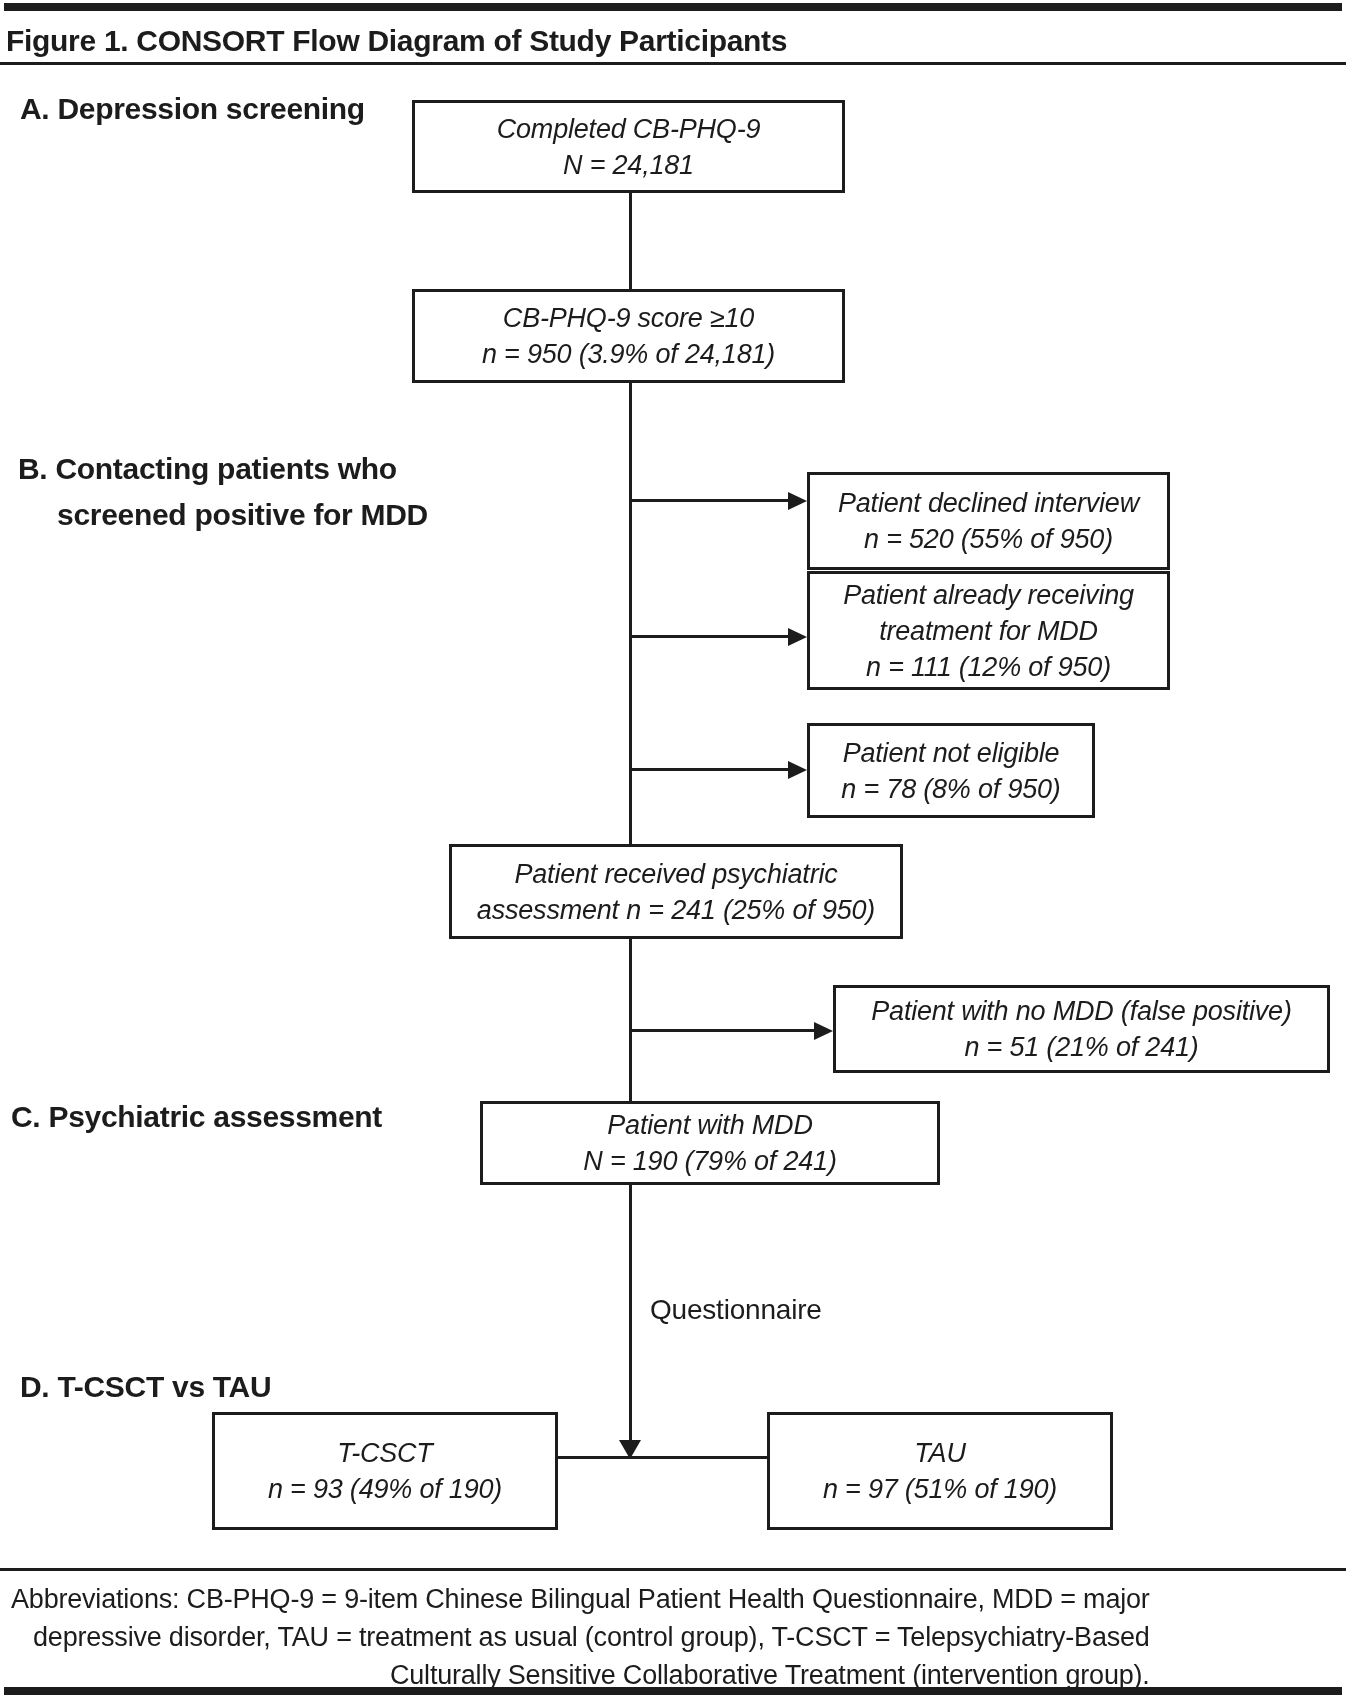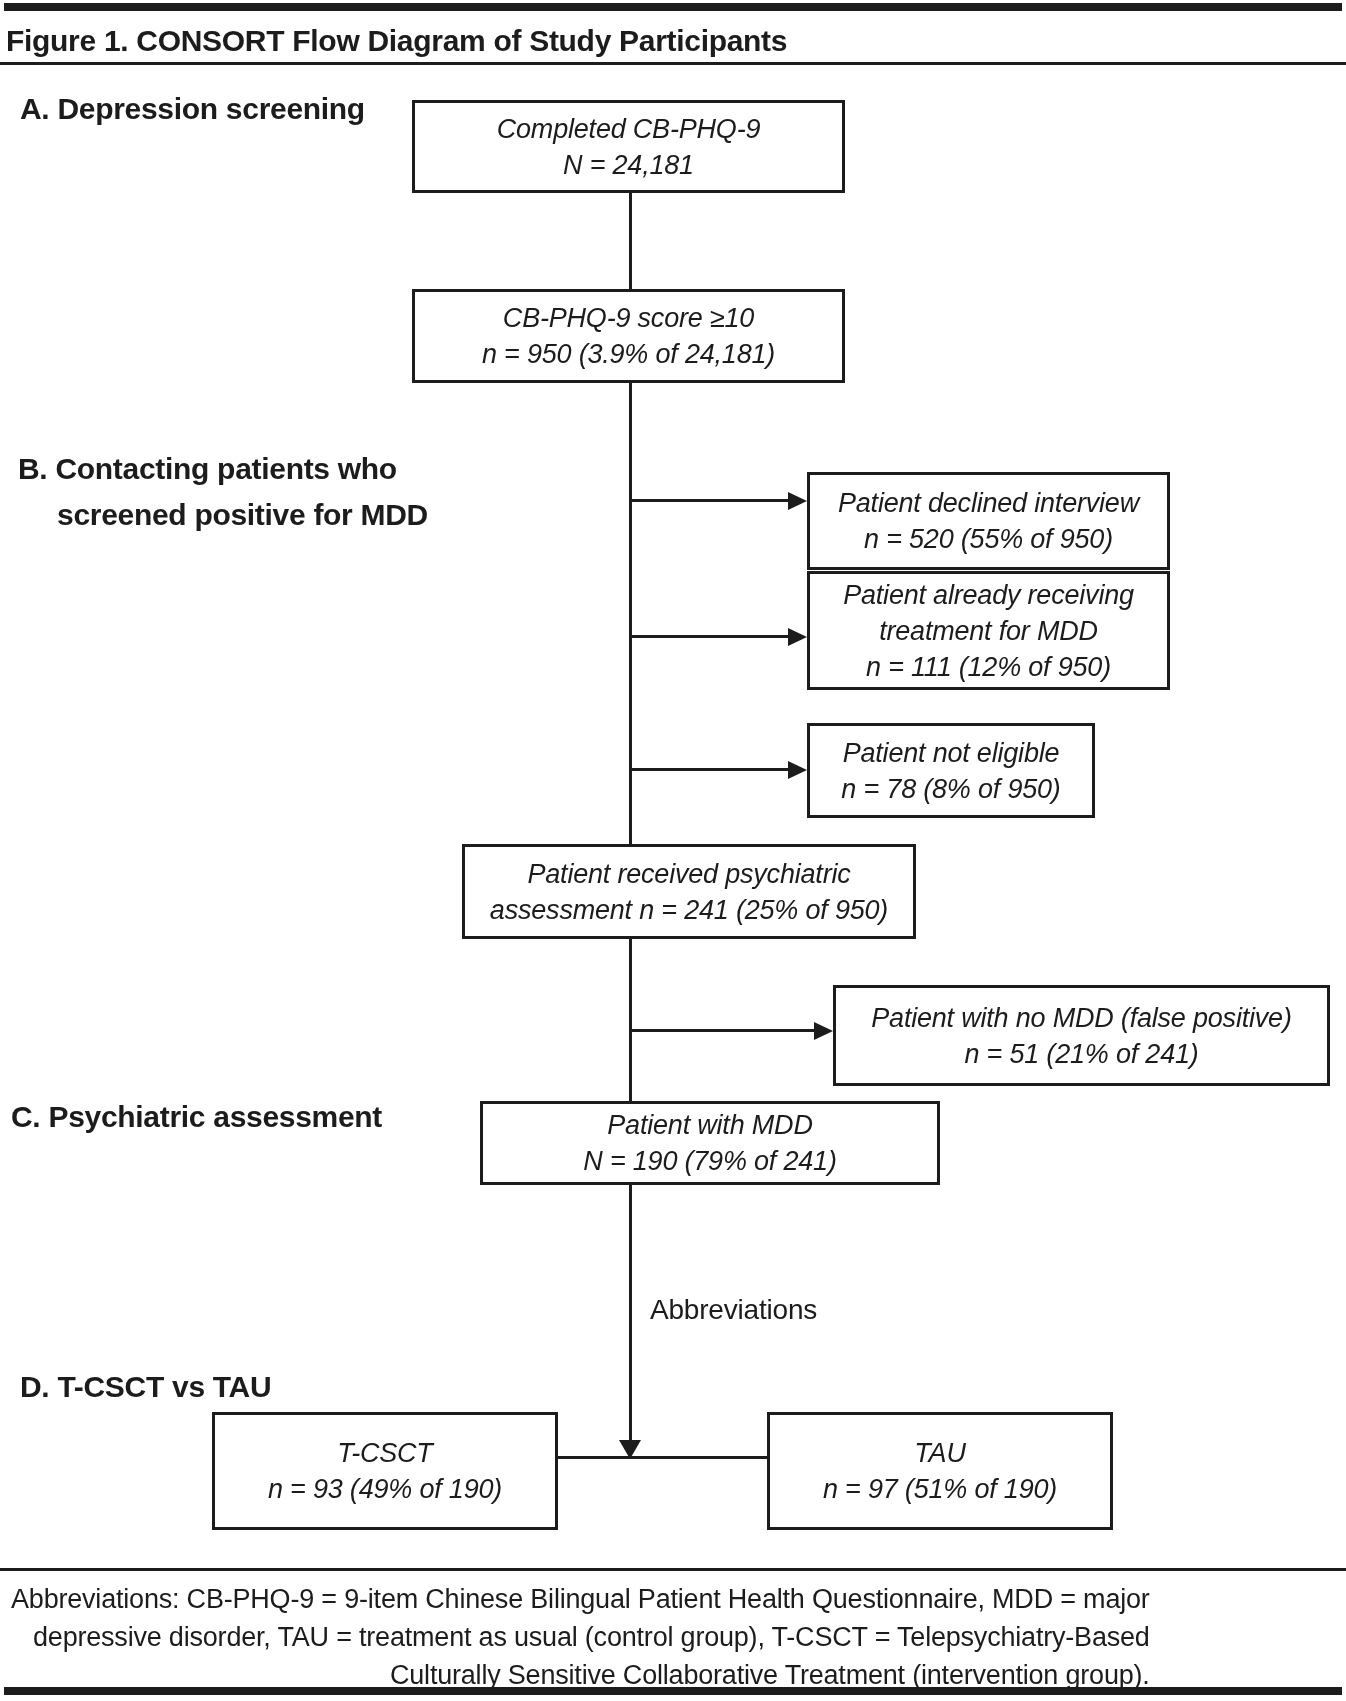--- a/index.html
+++ b/index.html
@@ -124,42 +124,42 @@
     <span>n = 111 (12% of 950)</span>
   </div>
 
   <div class="hline" style="left:630px; top:768px; width:159px;"></div>
   <div class="arrow-right" style="left:788px; top:761px;"></div>
   <div class="fbox" style="left:807px; top:723px; width:288px; height:95px;align-items:center;">
     <span>Patient not eligible</span>
     <span>n = 78 (8% of 950)</span>
   </div>
 
-  <div class="fbox" style="left:462px; top:844px; width:454px; height:95px;">
+  <div class="fbox" style="left:449px; top:844px; width:454px; height:95px;">
     <span>Patient received psychiatric</span>
     <span>assessment n = 241 (25% of 950)</span>
   </div>
 
   <div class="vline" style="left:629px; top:939px; height:162px;"></div>
 
   <div class="hline" style="left:630px; top:1029px; width:185px;"></div>
   <div class="arrow-right" style="left:814px; top:1022px;"></div>
-  <div class="fbox" style="left:833px; top:985px; width:497px; height:101px;">
+  <div class="fbox" style="left:833px; top:985px; width:497px; height:88px;">
     <span>Patient with no MDD (false positive)</span>
     <span>n = 51 (21% of 241)</span>
   </div>
 
   <div class="fbox" style="left:480px; top:1101px; width:460px; height:84px;">
     <span>Patient with MDD</span>
     <span>N = 190 (79% of 241)</span>
   </div>
 
   <div class="vline" style="left:629px; top:1185px; height:258px;"></div>
   <div class="arrow-down" style="left:619px; top:1440px;"></div>
-  <div class="flow-label" style="left:650px; top:1294px;">Abbreviations</div>
+  <div class="flow-label" style="left:650px; top:1294px;">Questionnaire</div>
 
   <div class="hline" style="left:558px; top:1456px; width:209px;"></div>
   <div class="fbox" style="left:212px; top:1412px; width:346px; height:118px;">
     <span>T-CSCT</span>
     <span>n = 93 (49% of 190)</span>
   </div>
   <div class="fbox" style="left:767px; top:1412px; width:346px; height:118px;">
     <span>TAU</span>
     <span>n = 97 (51% of 190)</span>
   </div>

